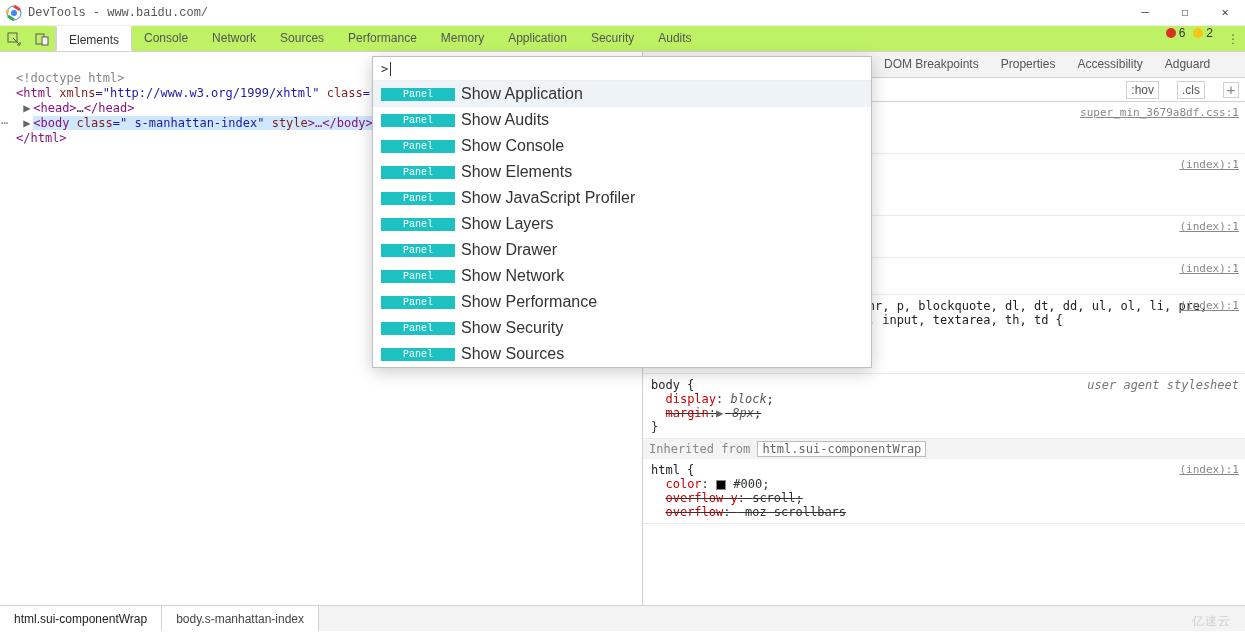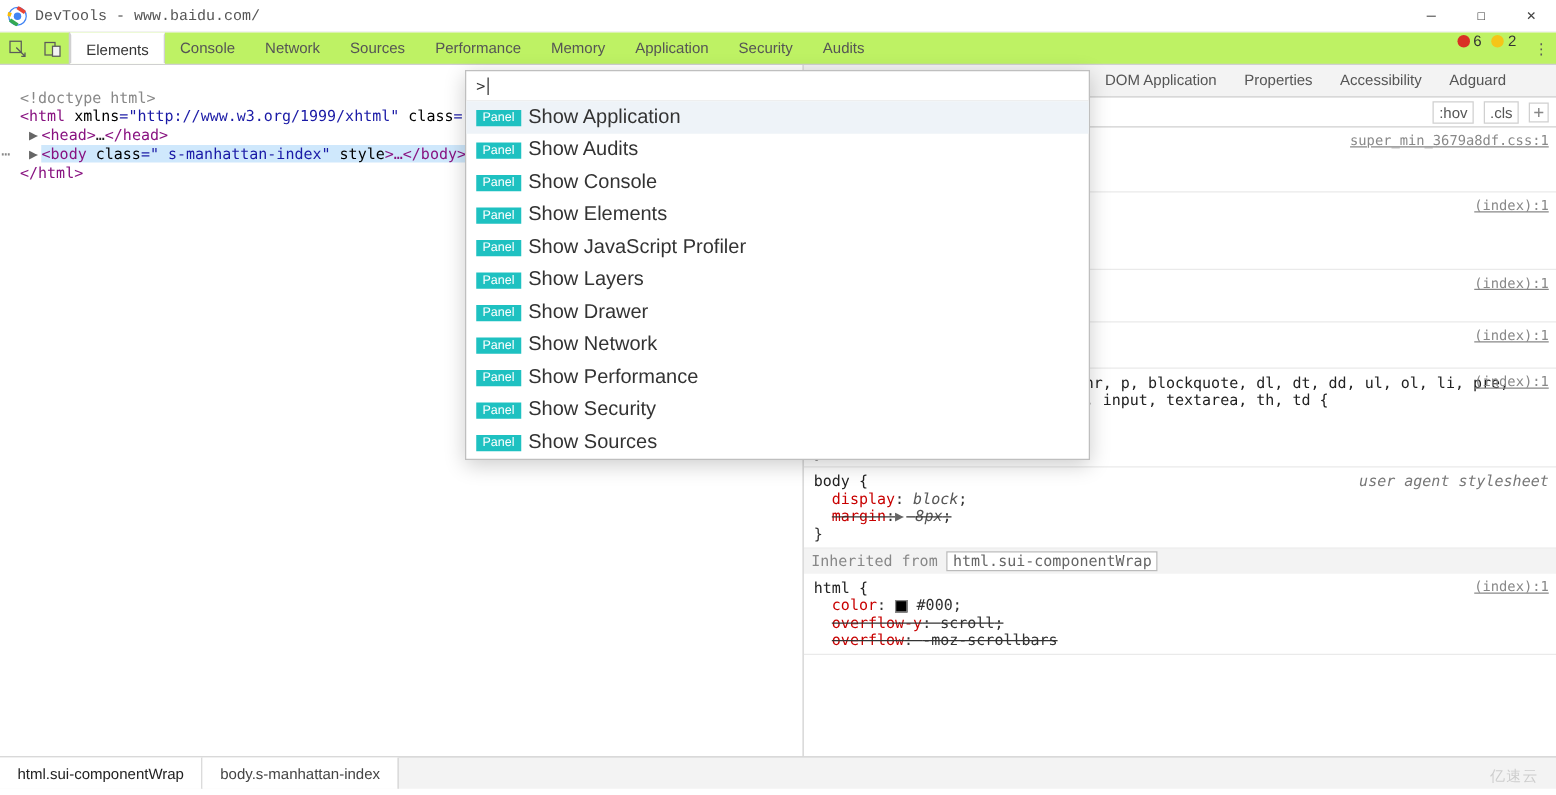--- a/index.html
+++ b/index.html
@@ -15,53 +15,53 @@
 .main-tab { padding: 0 12px; height: 25px; line-height: 25px; color: #555; }
 .main-tab.active { background: #fff; color: #333; border-top: 2px solid transparent; border-left: 1px solid #d0d0d0; border-right: 1px solid #d0d0d0; margin-bottom: -1px; border-bottom: 1px solid #fff; }
 .main-tabs .spacer { flex: 1; }
 .err { display: inline-flex; align-items: center; gap: 3px; margin-right: 8px; }
 .err-dot { width: 10px; height: 10px; border-radius: 50%; display: inline-block; }
 .more-btn { width: 24px; height: 26px; display:flex; align-items:center; justify-content:center; color:#5a5a5a;}
 .body-area { display: flex; height: 553px; position: relative; }
 .left-panel { width: 642px; display: flex; flex-direction: column; position: relative; }
 .dom-area { flex: 1; padding: 4px 0 0 16px; font-family: Consolas, monospace; font-size: 12px; line-height: 15px; color: #222; white-space: pre; }
 .tag { color: #881280; }
-.attr { color: #000000; }
+.attr { color: #7f1d1d; }
 .val { color: #1a1aa6; }
 .gray { color: #888; }
 .sel-line { background: #cfe8fc; display: inline; }
 .tri { color: #666; margin-right: 2px; display:inline-block; width:8px;}
 .dots { position:absolute; left:1px; top:64px; color:#888; letter-spacing:-1px;}
 .breadcrumb { height: 26px; border-top: 1px solid #d0d0d0; background: #f3f3f3; display: flex; align-items: stretch; }
 .bc-item { padding: 0 14px; line-height: 26px; color: #444; border-right: 1px solid #d0d0d0; background:#fff;}
 .bc-item.first { color: #222; border-right:1px solid #d0d0d0;}
 .right-panel { flex: 1; display: flex; flex-direction: column; border-left: 1px solid #d0d0d0; overflow: hidden; }
 .styles-tabs { height: 26px; background: #f3f3f3; border-bottom: 1px solid #d0d0d0; display:flex; align-items:center; padding-left:230px; }
 .styles-tab { padding: 0 11px; color:#555; height:25px; line-height:25px; }
-.styles-filter { height: 24px; border-bottom: 1px solid #d0d0d0; display:flex; align-items:center; justify-content:flex-end; padding-right:6px; gap:8px; font-family:Consolas,monospace; color:#888;}
+.styles-filter { height: 24px; border-bottom: 1px solid #d0d0d0; display:flex; align-items:center; justify-content:flex-end; padding-right:6px; gap:18px; font-family:Consolas,monospace; color:#888;}
 .styles-filter .chip { padding:1px 4px; border:1px solid #d0d0d0; color:#555; font-family:"Segoe UI",Arial,sans-serif; background:#fff;}
 .styles-filter .plus { width:16px; height:16px; border:1px solid #d0d0d0; display:flex; align-items:center; justify-content:center; font-size:14px;}
 .styles-body { flex:1; overflow:hidden; font-family:Consolas,monospace; font-size:12px; }
 .rule { border-bottom: 1px solid #eaeaea; padding: 4px 6px 4px 8px; position:relative; }
 .rule .src { position: absolute; right: 6px; top: 4px; color:#888; font-size:11px; text-decoration: underline;}
 .rule .sel { color:#222;}
 .rule .prop { color:#c80000;}
 .rule .pv { color:#00f;}
 .rule .ovr { text-decoration: line-through; }
 .rule .ua { color:#777; font-style:italic; float:right;}
 .rule .tri2 { color:#666; display:inline-block; width:9px;}
 .inherit { background:#f3f3f3; padding:3px 6px; color:#888;}
 .inherit .box { border:1px solid #bbb; background:#fff; padding:0 4px; color:#666;}
 
 .palette { position:absolute; left:372px; top:56px; width:500px; background:#fff; border:1px solid #bfbfbf; box-shadow:0 4px 16px rgba(0,0,0,0.2); z-index:20; }
 .palette .pin { height:24px; border-bottom:1px solid #eee; display:flex; align-items:center; padding-left:8px; font-family:Consolas,monospace; color:#333; }
 .palette .pin .caret { border-right:1px solid #333; height:14px; margin-left:2px; animation:none;}
 .palette .row { height:26px; display:flex; align-items:center; padding-left:8px; gap:6px; color:#333;}
 .palette .row.hl { background:#eef3f8; }
-.palette .badge { font-size:10px; color:#fff; background:#1ec1c1; padding:1px 5px; }
+.palette .badge { font-size:10px; color:#fff; background:#1ec1c1; padding:1px 22px;font-family:Liberation Mono, monospace; }
 .palette .badge.dr { background:#3cb83c; }
 .palette .rlabel { font-size:16px; }
 .watermark { position:absolute; right:14px; bottom:6px; opacity:.35; color:#888; font-size:12px; letter-spacing:1px; pointer-events:none;}
 .swatch { width:10px; height:10px; background:#000; border:1px solid #888; display:inline-block; vertical-align:middle;}
 </style>
 </head>
 <body>
 
 <div class="title-bar">
   <span class="chrome-icon">
@@ -121,21 +121,21 @@
 <span class="dots">⋯</span><span class="gray">&lt;!doctype html&gt;</span>
 <span class="tag">&lt;html </span><span class="attr">xmlns</span><span class="val">="http://www.w3.org/1999/xhtml" </span><span class="attr">class</span><span class="val">="sui</span>
  <span class="tri">▶</span><span class="tag">&lt;head&gt;</span><span>…</span><span class="tag">&lt;/head&gt;</span>
  <span class="tri">▶</span><span class="sel-line"><span class="tag">&lt;body </span><span class="attr">class</span><span class="val">=" s-manhattan-index" </span><span class="attr">style</span><span class="tag">&gt;…</span><span class="tag">&lt;/body&gt;</span></span><span class="gray"> == </span>
 <span class="tag">&lt;/html&gt;</span>
     </div>
   </div>
 
   <div class="right-panel">
     <div class="styles-tabs">
-      <span class="styles-tab">DOM Application</span>
+      <span class="styles-tab">DOM Breakpoints</span>
       <span class="styles-tab">Properties</span>
       <span class="styles-tab">Accessibility</span>
       <span class="styles-tab">Adguard</span>
     </div>
     <div class="styles-filter">
       <span class="chip">:hov</span>
       <span class="chip">.cls</span>
       <span class="plus">+</span>
     </div>
     <div class="styles-body">

